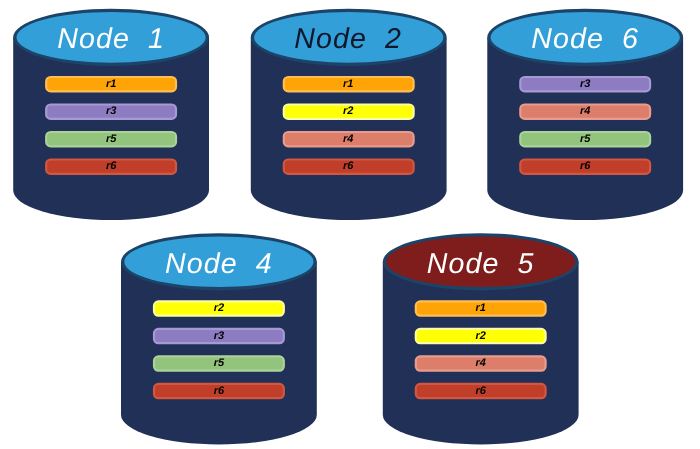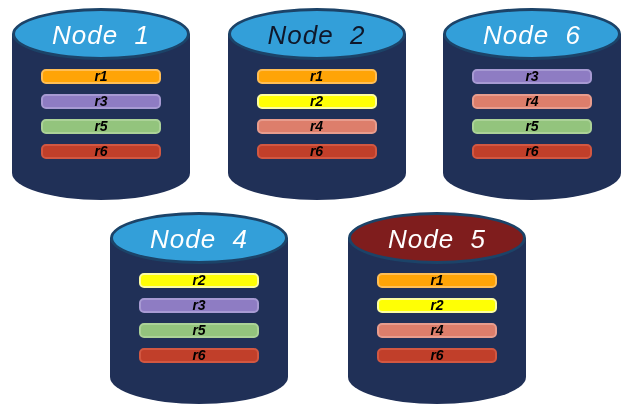--- a/index.html
+++ b/index.html
@@ -85,21 +85,21 @@
     box-sizing: border-box;
     border-radius: 5px;
     border: 2px solid;
     display: flex;
     align-items: center;
     justify-content: center;
   }
   .bar span {
     color: #000000;
     font-weight: 700;
-    font-size: 14px;
+    font-size: 10px;
     line-height: 11px;
   }
 </style>
 </head>
 <body>
 
 <div id="diagram">
   <div class="row" id="row-1">
       <div class="cylinder">
         <div class="cyl-body" style="background: rgb(32, 48, 87);"></div>

